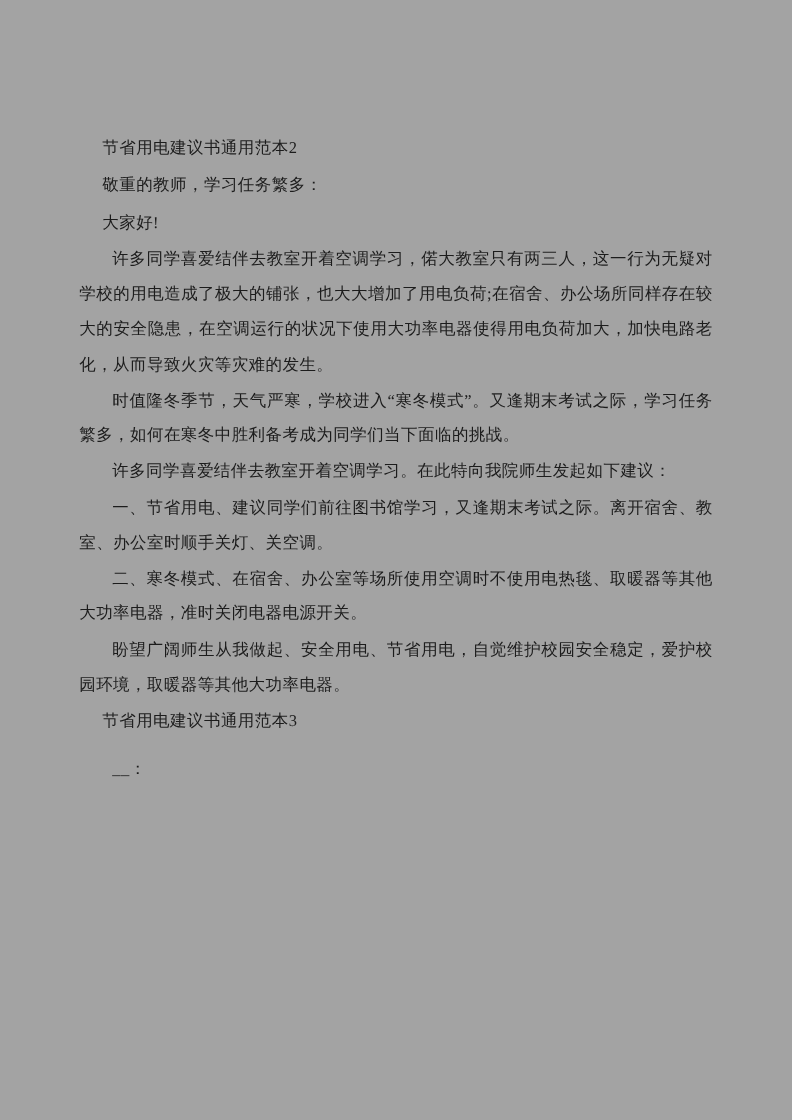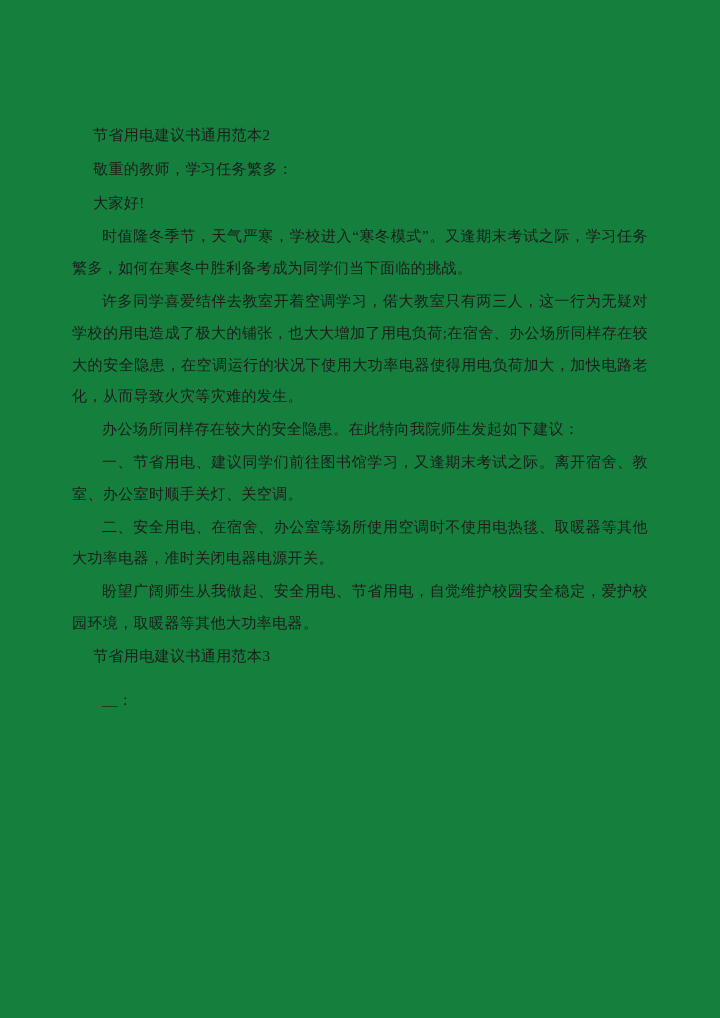--- a/index.html
+++ b/index.html
@@ -13,21 +13,21 @@
     font-family: "Liberation Serif", "DejaVu Serif", serif;
     color: #1a1a1a;
     position: relative;
     overflow: hidden;
   }
   .page {
     box-sizing: border-box;
     width: 720px;
     height: 1018px;
     padding: 120px 72px 70px 72px;
-    background: #15803d;
+    background: #a3a3a3;
     position: relative;
   }
   .doc-body {
     font-size: 15px;
     line-height: 2.12;
     letter-spacing: 0.4px;
     color: #1c1c1c;
   }
   p.para {
     margin: 0 0 1px 0;
@@ -50,23 +50,23 @@
 </style>
 </head>
 <body>
 
 <div class="page">
   <div class="doc-body">
 
     <p class="para title-line">节省用电建议书通用范本2</p>
     <p class="para title-line">敬重的教师，学习任务繁多：</p>
     <p class="para title-line">大家好!</p>
+    <p class="para indent">许多同学喜爱结伴去教室开着空调学习，偌大教室只有两三人，这一行为无疑对学校的用电造成了极大的铺张，也大大增加了用电负荷;在宿舍、办公场所同样存在较大的安全隐患，在空调运行的状况下使用大功率电器使得用电负荷加大，加快电路老化，从而导致火灾等灾难的发生。</p>
     <p class="para indent">时值隆冬季节，天气严寒，学校进入“寒冬模式”。又逢期末考试之际，学习任务繁多，如何在寒冬中胜利备考成为同学们当下面临的挑战。</p>
-    <p class="para indent">许多同学喜爱结伴去教室开着空调学习，偌大教室只有两三人，这一行为无疑对学校的用电造成了极大的铺张，也大大增加了用电负荷;在宿舍、办公场所同样存在较大的安全隐患，在空调运行的状况下使用大功率电器使得用电负荷加大，加快电路老化，从而导致火灾等灾难的发生。</p>
-    <p class="para indent">办公场所同样存在较大的安全隐患。在此特向我院师生发起如下建议：</p>
+    <p class="para indent">许多同学喜爱结伴去教室开着空调学习。在此特向我院师生发起如下建议：</p>
     <p class="para indent">一、节省用电、建议同学们前往图书馆学习，又逢期末考试之际。离开宿舍、教室、办公室时顺手关灯、关空调。</p>
-    <p class="para indent">二、安全用电、在宿舍、办公室等场所使用空调时不使用电热毯、取暖器等其他大功率电器，准时关闭电器电源开关。</p>
+    <p class="para indent">二、寒冬模式、在宿舍、办公室等场所使用空调时不使用电热毯、取暖器等其他大功率电器，准时关闭电器电源开关。</p>
     <p class="para indent">盼望广阔师生从我做起、安全用电、节省用电，自觉维护校园安全稳定，爱护校园环境，取暖器等其他大功率电器。</p>
     <p class="para title-line gap-above gap-below">节省用电建议书通用范本3</p>
     <p class="para indent">__：</p>
 
   </div>
 </div>
 
 </body></html>

